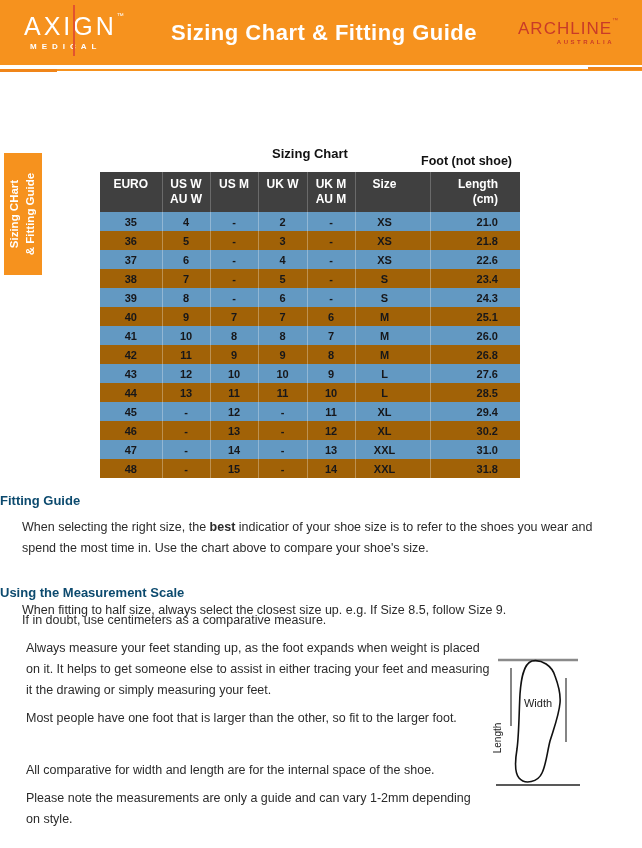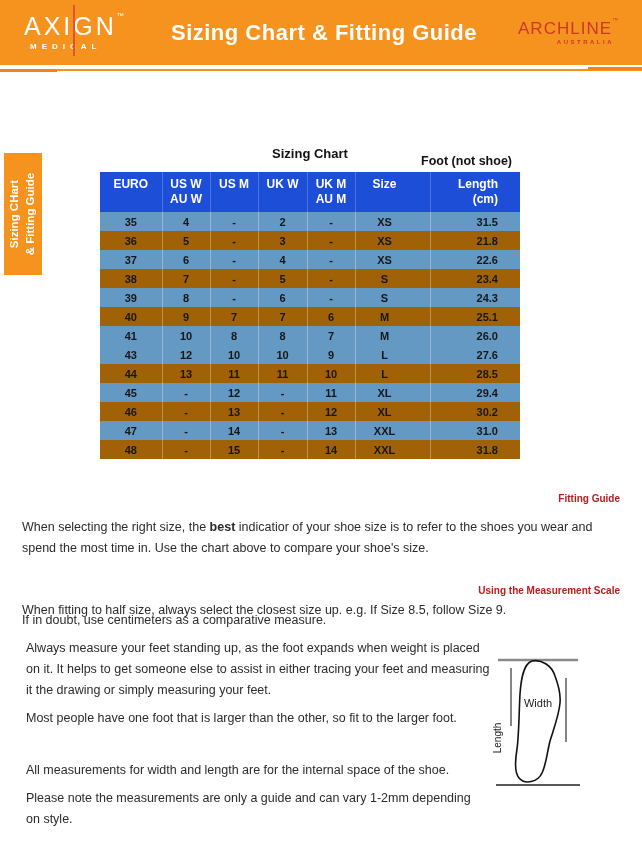--- a/index.html
+++ b/index.html
@@ -40,42 +40,42 @@
 
   
   .chart-title { position:absolute; top:146px; left:100px; width:420px; text-align:center;
     font-size:13px; font-weight:bold; color:#111; }
   .foot-note { position:absolute; top:154px; left:380px; width:132px; text-align:right;
     font-size:12.5px; font-weight:bold; color:#111; }
 
   table.sizing { position:absolute; top:172px; left:100px; width:420px;
     border-collapse:collapse; table-layout:fixed; }
   table.sizing th {
-    background:#1d4ed8; color:#fff; font-size:12px; font-weight:bold;
+    background:#404040; color:#fff; font-size:12px; font-weight:bold;
     vertical-align:top; padding-top:5px; height:40px; line-height:15px;
     border-right:1px solid rgba(255,255,255,.22); text-align:center;
   }
   table.sizing th:last-child, table.sizing td:last-child { border-right:none; }
   table.sizing td {
     font-size:11px; font-weight:bold; color:#17171a; text-align:center;
     padding:2.5px 0; height:19px; border-right:1px solid rgba(255,255,255,.30);
   }
   table.sizing tr.row-a td { background:#6399C2; }
   table.sizing tr.row-b td { background:#a16207; }
   table.sizing th:nth-child(1), table.sizing td:nth-child(1) { width:62px; }
   table.sizing th:nth-child(2), table.sizing td:nth-child(2) { width:48px; }
   table.sizing th:nth-child(3), table.sizing td:nth-child(3) { width:48px; }
   table.sizing th:nth-child(4), table.sizing td:nth-child(4) { width:49px; }
   table.sizing th:nth-child(5), table.sizing td:nth-child(5) { width:48px; }
   table.sizing th:nth-child(6), table.sizing td:nth-child(6) { width:75px; padding-right:16px; }
   table.sizing th:nth-child(7), table.sizing td:nth-child(7) { width:90px; text-align:right; padding-right:22px; }
 
   
-  .h-center { position:absolute; left:0; width:620px; text-align:right;
-    font-size:10px; font-weight:bold; color:#b91c1c; }
+  .h-center { position:absolute; left:0; width:620px; text-align:left;
+    font-size:13px; font-weight:bold; color:#0c4a6e; }
   .para { position:absolute; font-size:12.5px; color:#2b2b2b; line-height:21px; }
   .para b { font-weight:bold; }
 
   
   .foot-diagram { position:absolute; left:492px; top:650px; }
 </style>
 </head>
 <body>
 
 <div class="page">
@@ -140,21 +140,21 @@
         </tr>
     </thead>
     <tbody>
         <tr class="row-a">
           <td>35</td>
           <td>4</td>
           <td>-</td>
           <td>2</td>
           <td>-</td>
           <td>XS</td>
-          <td>31.5</td>
+          <td>21.0</td>
         </tr>
         <tr class="row-b">
           <td>36</td>
           <td>5</td>
           <td>-</td>
           <td>3</td>
           <td>-</td>
           <td>XS</td>
           <td>21.8</td>
         </tr>
@@ -196,20 +196,29 @@
         </tr>
         <tr class="row-a">
           <td>41</td>
           <td>10</td>
           <td>8</td>
           <td>8</td>
           <td>7</td>
           <td>M</td>
           <td>26.0</td>
         </tr>
+        <tr class="row-b">
+          <td>42</td>
+          <td>11</td>
+          <td>9</td>
+          <td>9</td>
+          <td>8</td>
+          <td>M</td>
+          <td>26.8</td>
+        </tr>
         <tr class="row-a">
           <td>43</td>
           <td>12</td>
           <td>10</td>
           <td>10</td>
           <td>9</td>
           <td>L</td>
           <td>27.6</td>
         </tr>
         <tr class="row-b">
@@ -263,21 +272,21 @@
   <div class="h-center" style="top:493px;">Fitting Guide</div>
   <div class="para" style="top:517px; left:22px; width:604px;">
     <span>When selecting the right size, the </span><b>best</b><span> indicatior of your shoe size is to refer to the shoes you wear and spend the most time in. Use the chart above to compare your shoe's size.</span>
   </div>
   <div class="para" style="top:560px; left:22px; width:604px;margin-top:40px;">When fitting to half size, always select the closest size up. e.g. If Size 8.5, follow Size 9.</div>
 
   <div class="h-center" style="top:585px;">Using the Measurement Scale</div>
   <div class="para" style="top:638px; left:26px; width:470px;">Always measure your feet standing up, as the foot expands when weight is placed on it. It helps to get someone else to assist in either tracing your feet and measuring it the drawing or simply measuring your feet.</div>
   <div class="para" style="top:610px; left:22px; width:560px;">If in doubt, use centimeters as a comparative measure.</div>
   <div class="para" style="top:708px; left:26px; width:470px;">Most people have one foot that is larger than the other, so fit to the larger foot.</div>
-  <div class="para" style="top:760px; left:26px; width:500px;">All measurements for width and length are for the internal space of the shoe.</div>
+  <div class="para" style="top:760px; left:26px; width:500px;">All comparative for width and length are for the internal space of the shoe.</div>
   <div class="para" style="top:788px; left:26px; width:460px;">Please note the measurements are only a guide and can vary 1-2mm depending on style.</div>
 
   <svg class="foot-diagram" width="92" height="142" viewBox="0 0 92 142">
     <line x1="6" y1="10" x2="86" y2="10" stroke="#8a8a8a" stroke-width="2.5"></line>
     <line x1="4" y1="135" x2="88" y2="135" stroke="#222" stroke-width="1.5"></line>
     <path fill="none" stroke="#111" stroke-width="1.6" d="M 40 11
          C 50 9, 60 16, 63 26
          C 66 34, 69 43, 68 53
          C 67 65, 62 78, 58 91
          C 55 103, 54 115, 50 123

